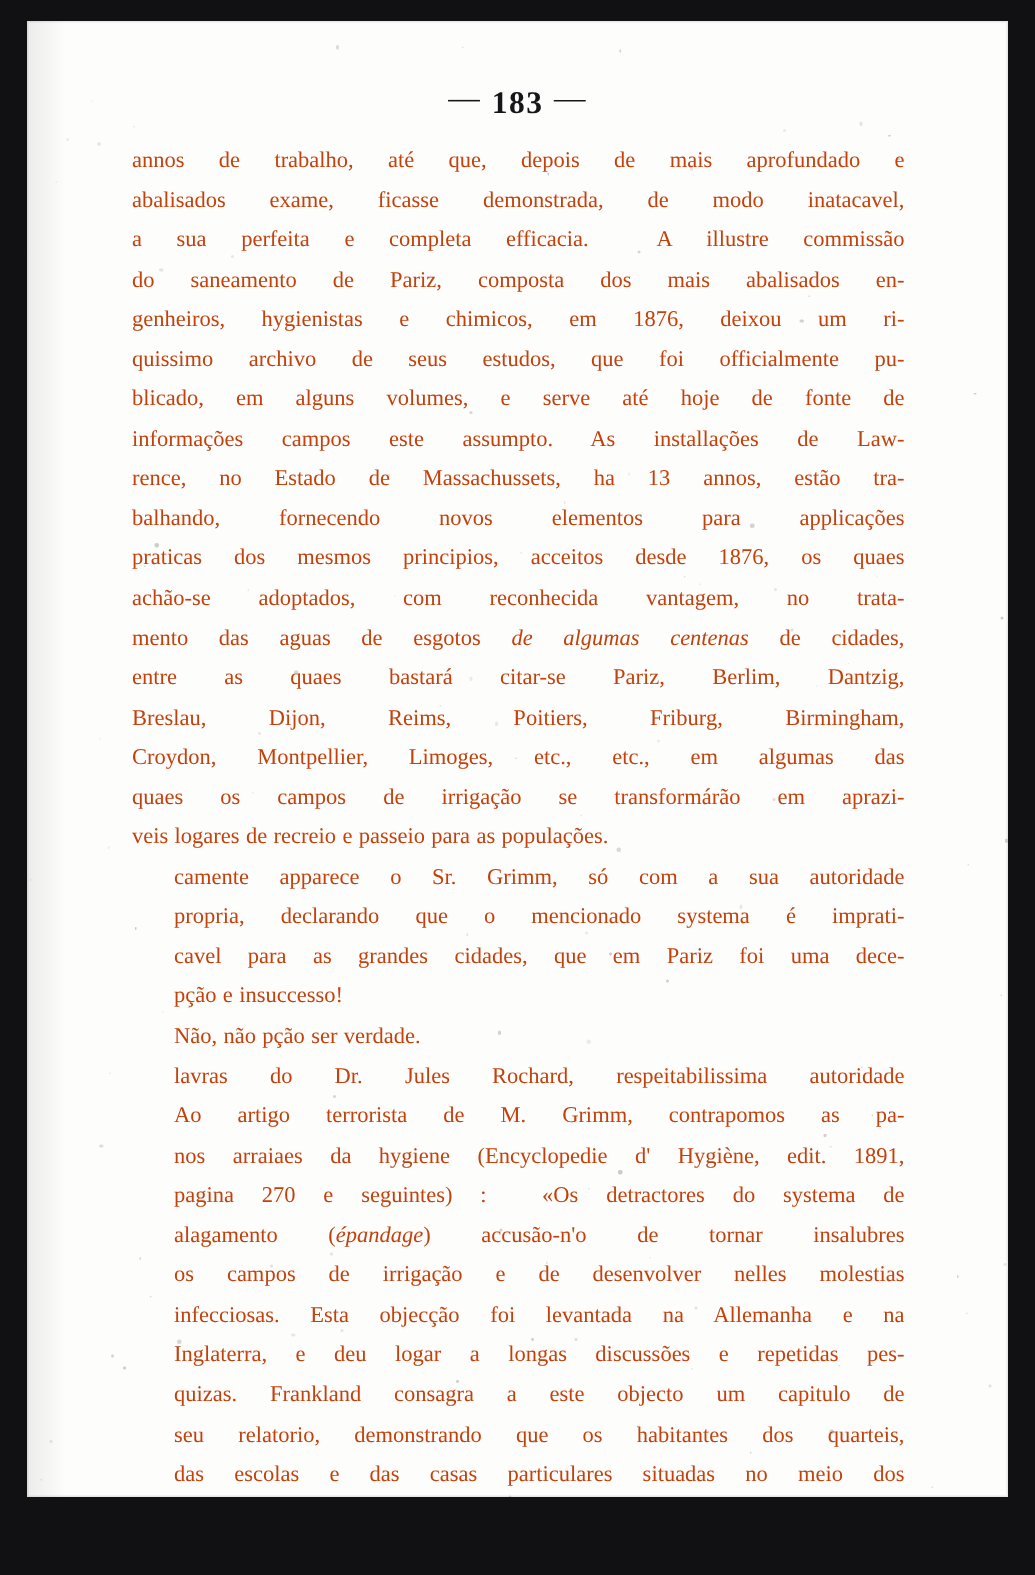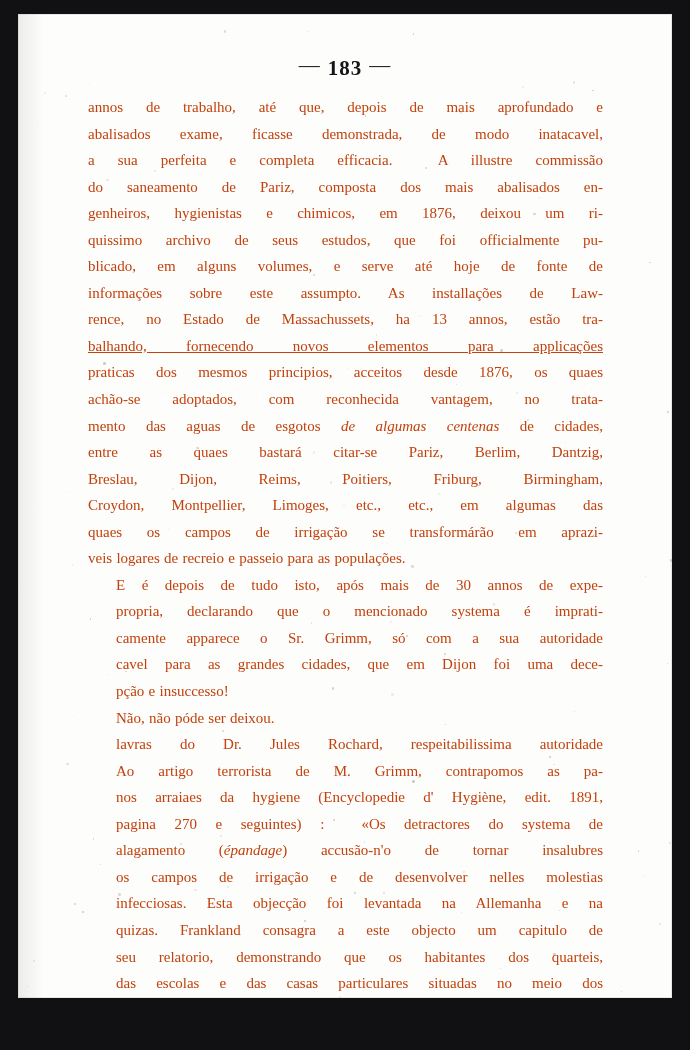--- a/index.html
+++ b/index.html
@@ -242,50 +242,50 @@
 
     <div class="text-block">
         <p class="body-par">
           <span class="ln" style="text-align: justify; text-align-last: justify;">annos de trabalho, até que, depois de mais aprofundado e</span>
           <span class="ln" style="text-align: justify; text-align-last: justify;">abalisados exame, ficasse demonstrada, de modo inatacavel,</span>
           <span class="ln" style="text-align: justify; text-align-last: justify;">a sua perfeita e completa efficacia.  A illustre commissão</span>
           <span class="ln" style="text-align: justify; text-align-last: justify;">do saneamento de Pariz, composta dos mais abalisados en-</span>
           <span class="ln" style="text-align: justify; text-align-last: justify;">genheiros, hygienistas e chimicos, em 1876, deixou um ri-</span>
           <span class="ln" style="text-align: justify; text-align-last: justify;">quissimo archivo de seus estudos, que foi officialmente pu-</span>
           <span class="ln" style="text-align: justify; text-align-last: justify;">blicado, em alguns volumes, e serve até hoje de fonte de</span>
-          <span class="ln" style="text-align: justify; text-align-last: justify;">informações sobre este assumpto. As installações de Law-</span>
+          <span class="ln" style="text-align: justify; text-align-last: justify;">informações campos este assumpto. As installações de Law-</span>
           <span class="ln" style="text-align: justify; text-align-last: justify;">rence, no Estado de Massachussets, ha 13 annos, estão tra-</span>
-          <span class="ln" style="text-align: justify; text-align-last: justify; text-decoration: underline;">balhando, fornecendo novos elementos para applicações</span>
+          <span class="ln" style="text-align: justify; text-align-last: justify;">balhando, fornecendo novos elementos para applicações</span>
           <span class="ln" style="text-align: justify; text-align-last: justify;">praticas dos mesmos principios, acceitos desde 1876, os quaes</span>
           <span class="ln" style="text-align: justify; text-align-last: justify;">achão-se adoptados, com reconhecida vantagem, no trata-</span>
           <span class="ln" style="text-align: justify; text-align-last: justify;">mento das aguas de esgotos <span class="it">de algumas centenas</span> de cidades,</span>
           <span class="ln" style="text-align: justify; text-align-last: justify;">entre as quaes bastará citar-se Pariz, Berlim, Dantzig,</span>
           <span class="ln" style="text-align: justify; text-align-last: justify;">Breslau, Dijon, Reims, Poitiers, Friburg, Birmingham,</span>
           <span class="ln" style="text-align: justify; text-align-last: justify;">Croydon, Montpellier, Limoges, etc., etc., em algumas das</span>
           <span class="ln" style="text-align: justify; text-align-last: justify;">quaes os campos de irrigação se transformárão em aprazi-</span>
           <span class="ln">veis logares de recreio e passeio para as populações.</span>
         </p>
         <p class="body-par indent">
-          <span class="ln" style="text-align: justify; text-align-last: justify; text-indent: 28px;">E é depois de tudo isto, após mais de 30 annos de expe-</span>
+          <span class="ln" style="text-align: justify; text-align-last: justify;">camente apparece o Sr. Grimm, só com a sua autoridade</span>
           <span class="ln" style="text-align: justify; text-align-last: justify;">propria, declarando que o mencionado systema é imprati-</span>
-          <span class="ln" style="text-align: justify; text-align-last: justify;">camente apparece o Sr. Grimm, só com a sua autoridade</span>
-          <span class="ln" style="text-align: justify; text-align-last: justify;">cavel para as grandes cidades, que em Dijon foi uma dece-</span>
+          <span class="ln" style="text-align: justify; text-align-last: justify;">cavel para as grandes cidades, que em Pariz foi uma dece-</span>
           <span class="ln">pção e insuccesso!</span>
         </p>
         <p class="body-par indent">
-          <span class="ln" style="text-indent: 28px;">Não, não póde ser deixou.</span>
+          <span class="ln" style="text-indent: 28px;">Não, não pção ser verdade.</span>
         </p>
         <p class="body-par indent">
           <span class="ln" style="text-align: justify; text-align-last: justify;">lavras do Dr. Jules Rochard, respeitabilissima autoridade</span>
           <span class="ln" style="text-align: justify; text-align-last: justify; text-indent: 28px;">Ao artigo terrorista de M. Grimm, contrapomos as pa-</span>
           <span class="ln" style="text-align: justify; text-align-last: justify;">nos arraiaes da hygiene (Encyclopedie d' Hygiène, edit. 1891,</span>
           <span class="ln" style="text-align: justify; text-align-last: justify;">pagina 270 e seguintes) :  «Os detractores do systema de</span>
           <span class="ln" style="text-align: justify; text-align-last: justify;">alagamento (<span class="it">épandage</span>) accusão-n'o de tornar insalubres</span>
           <span class="ln" style="text-align: justify; text-align-last: justify;">os campos de irrigação e de desenvolver nelles molestias</span>
           <span class="ln" style="text-align: justify; text-align-last: justify;">infecciosas. Esta objecção foi levantada na Allemanha e na</span>
+          <span class="ln" style="text-align: justify; text-align-last: justify;">Inglaterra, e deu logar a longas discussões e repetidas pes-</span>
           <span class="ln" style="text-align: justify; text-align-last: justify;">quizas. Frankland consagra a este objecto um capitulo de</span>
           <span class="ln" style="text-align: justify; text-align-last: justify;">seu relatorio, demonstrando que os habitantes dos quarteis,</span>
           <span class="ln" style="text-align: justify; text-align-last: justify;">das escolas e das casas particulares situadas no meio dos</span>
         </p>
       </div>
 
   </div>
 </div>
 
 </body></html>

